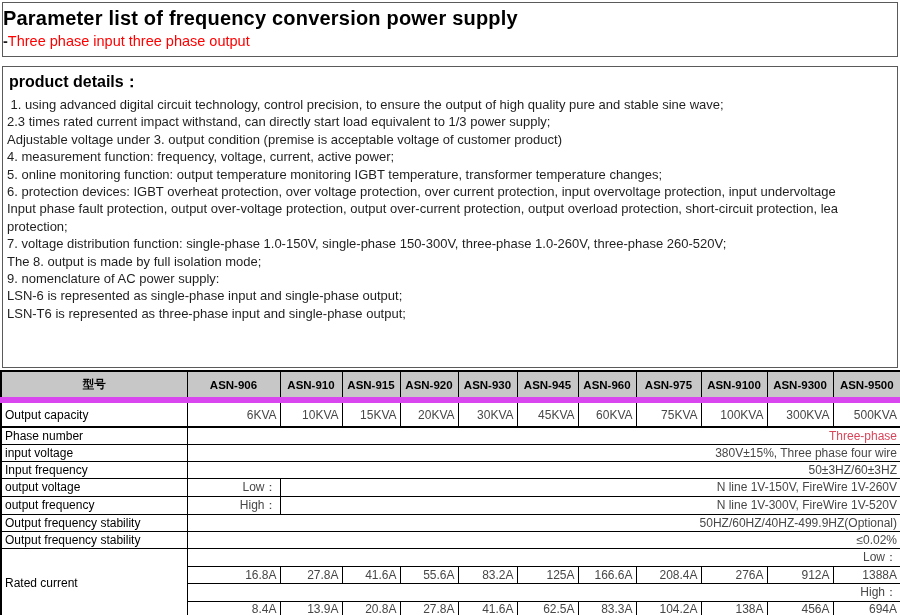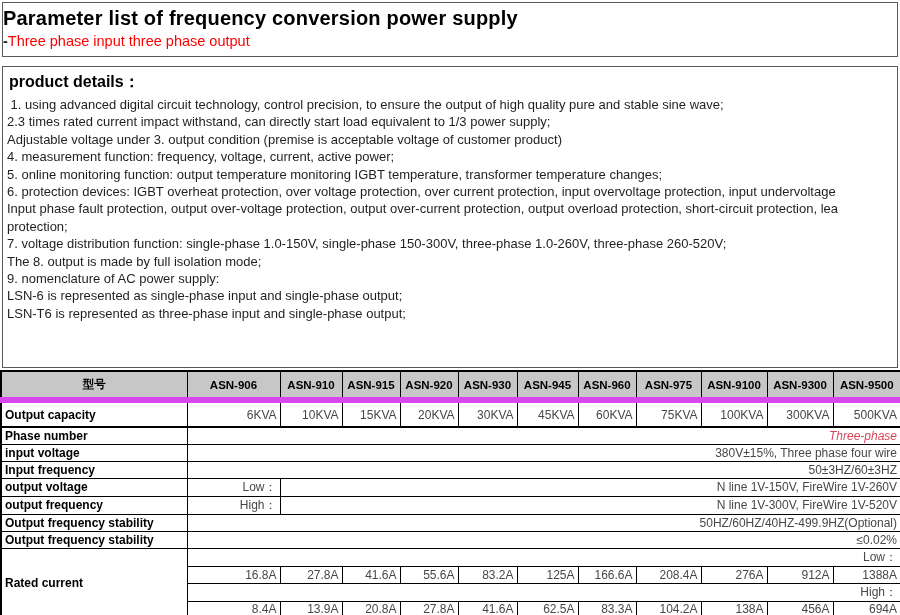--- a/index.html
+++ b/index.html
@@ -49,26 +49,26 @@
   }
   tr.head{height:29px;}
   tr.head th{
     background:var(--header-bg);font-weight:bold;text-align:center;
     border-bottom:6px solid #d946ef;font-size:11.5px;padding:0 1px;
   }
   tr.cap{height:27px;}
   tr.cap td{border-bottom:2px solid #000;}
   tr.r{height:17px;}
   td.label,th.label{
-    font-weight:bold;text-align:left;padding-left:4px;border-right:2px solid #000;
+    font-weight:normal;text-align:left;padding-left:4px;border-right:2px solid #000;
     font-size:12.5px;color:#000;
   }
   th.label{text-align:center;font-size:13px;}
   td.val{color:var(--value-text);text-align:right;}
-  td.red-val{color:var(--phase-red);font-style:italic;}
+  td.red-val{color:var(--phase-red);}
 </style>
 </head>
 <body>
 
 <div class="page">
 
   <div class="title-box">
     <div class="doc-title">Parameter list of frequency conversion power supply</div>
     <div class="doc-subtitle"><span class="dash">-</span><span class="red">Three phase input three phase output</span></div>
   </div>

